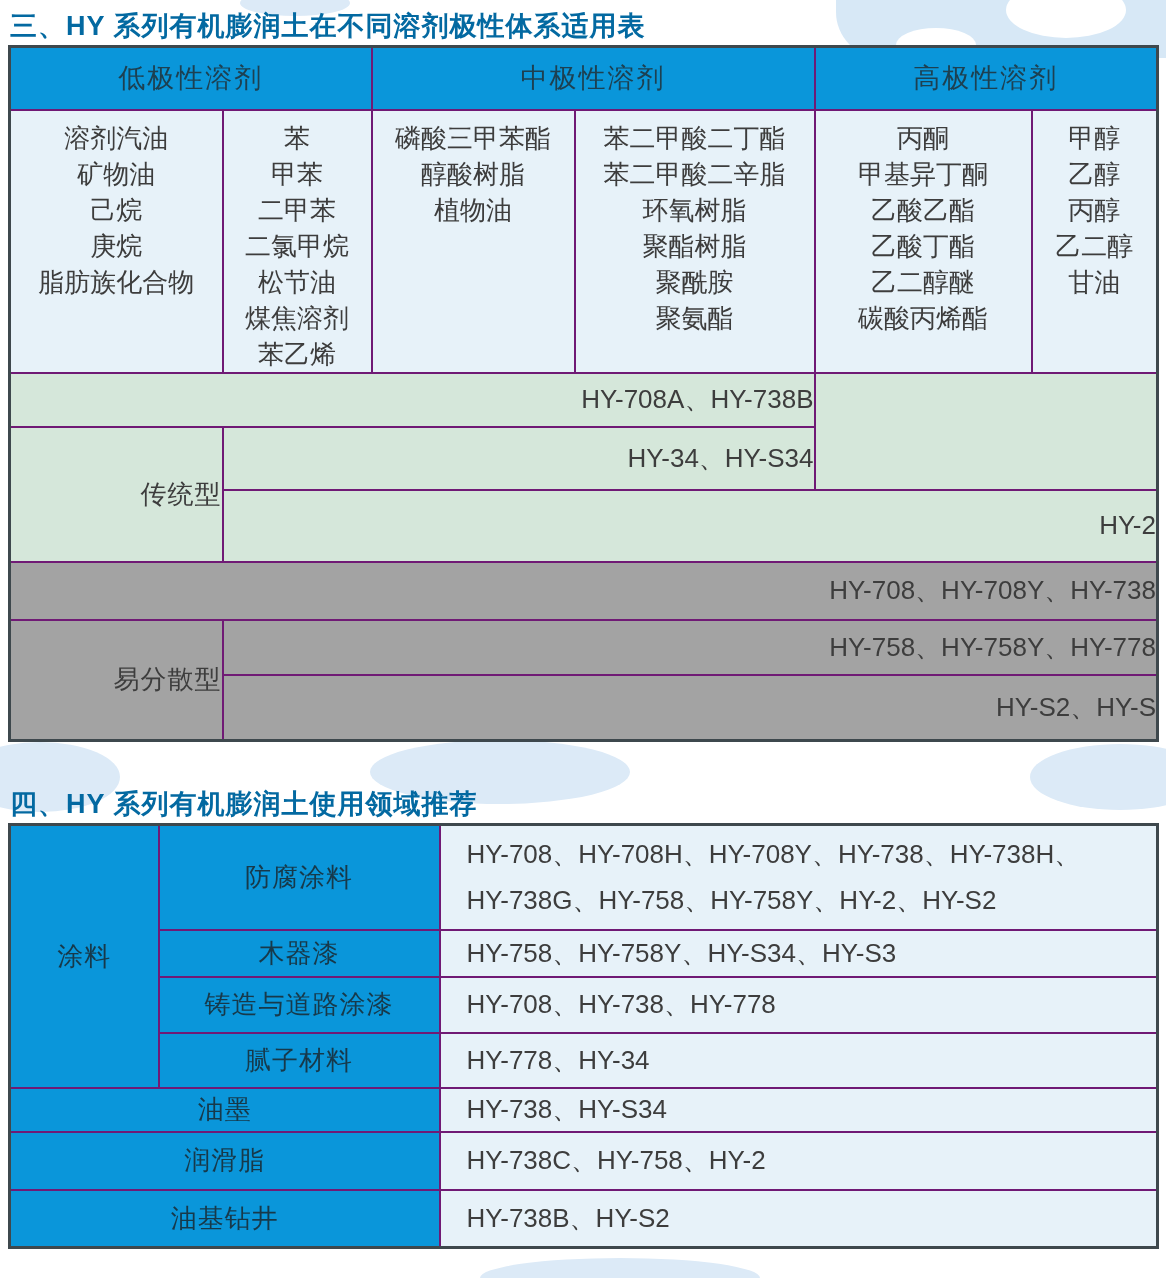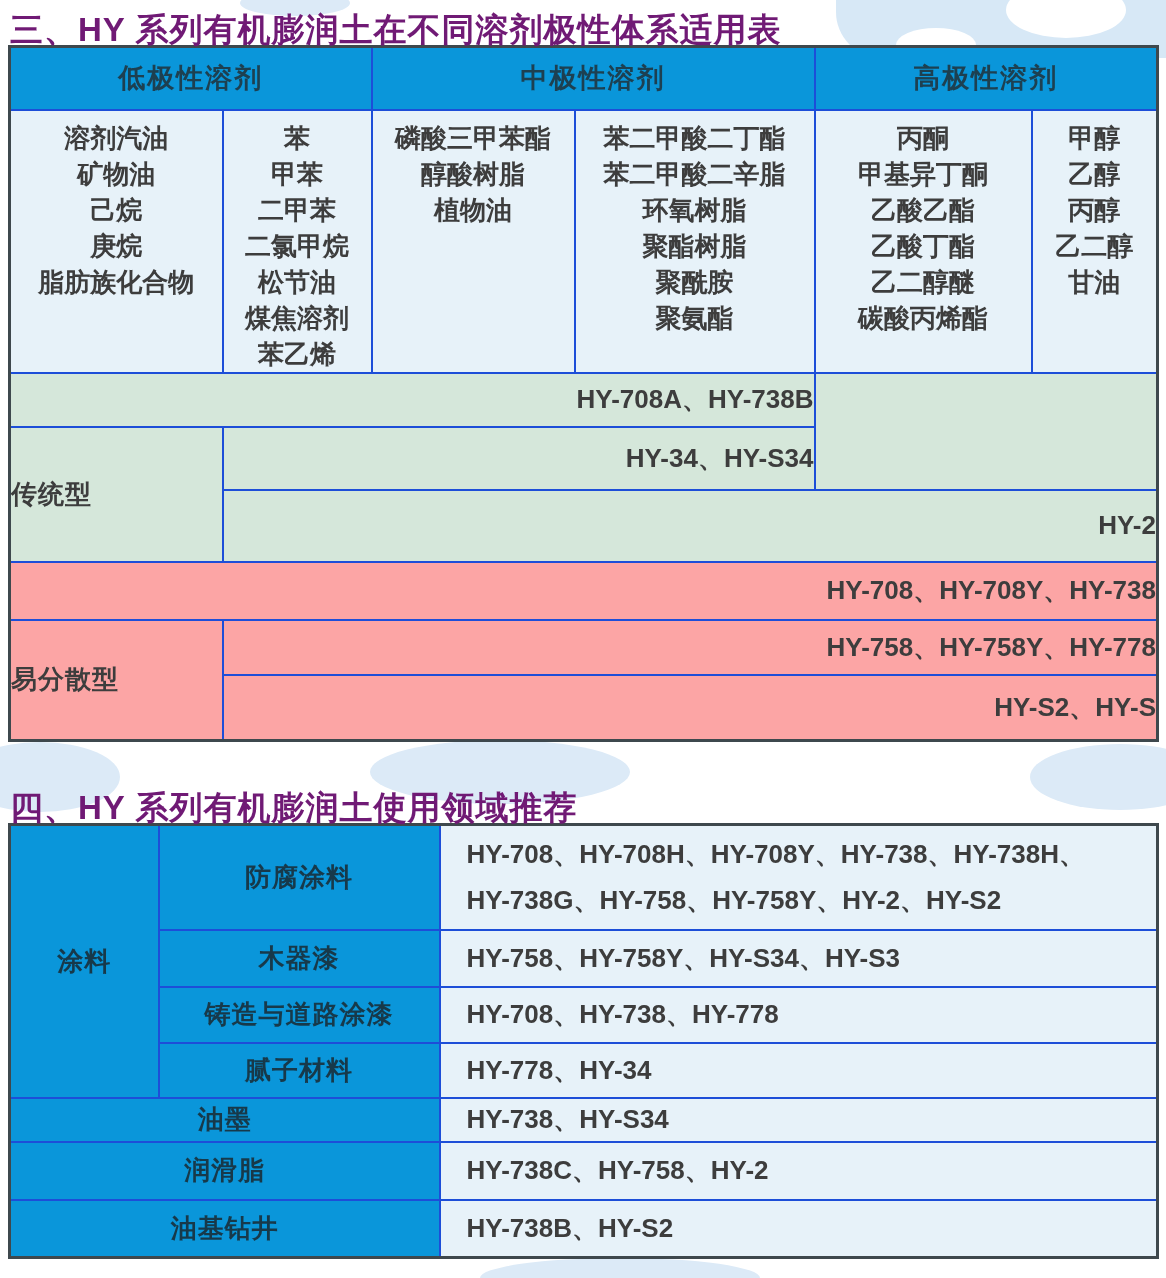--- a/index.html
+++ b/index.html
@@ -19,63 +19,63 @@
     position:absolute;right:0;top:0;width:330px;height:58px;
     background:#d7e8f6;border-radius:0 0 0 46px;z-index:0;
   }
   .gray-dash{
     position:absolute;left:455px;top:895px;width:42px;height:14px;
     background:#c9ccd1;border-radius:7px;transform:rotate(-8deg);z-index:0;
   }
 
   .title{
     position:absolute;left:10px;z-index:2;
-    font-size:33px;font-weight:700;letter-spacing:1px;
-    color:#701a75;white-space:nowrap;
+    font-size:27px;font-weight:700;letter-spacing:1px;
+    color:#0369a1;white-space:nowrap;
   }
   .t1{top:8px;}
   .t2{top:786px;}
 
   table.tbl{
     position:absolute;left:8px;z-index:1;
     border-collapse:collapse;table-layout:fixed;
     width:1148px;
     font-size:26px;
   }
   .tbl1{top:45px;}
   .tbl2{top:823px;}
   .tbl td,.tbl th{
-    border:2px solid #1d4ed8;
+    border:2px solid #701a75;
     padding:0;
-    font-weight:700;
+    font-weight:400;
     overflow:hidden;
   }
   .tbl{border:3px solid #3e484d;}
 
   th.hdr{
     background:#0a96da;
     color:#1d4051;
     text-align:center;
     font-size:27px;
     letter-spacing:2px;
   }
   td.solv{
     background:#e7f2f9;
     vertical-align:top;
     text-align:center;
     padding-top:9px;
   }
   td.solv div{line-height:36px;white-space:nowrap;}
 
   td.green{background:#d5e7da;}
-  td.tan{background:#fca5a5;margin-top:45px;}
+  td.tan{background:#a3a3a3;margin-top:45px;}
   td.left{text-align:right;vertical-align:middle;white-space:nowrap;}
   td.pad{padding-left:14px;}
   td.pad2{padding-left:24px;}
-  td.center{text-align:left;vertical-align:middle;letter-spacing:1px;}
+  td.center{text-align:right;vertical-align:middle;letter-spacing:1px;}
 
   td.blue{
     background:#0a96da;
     color:#17394a;
     text-align:center;vertical-align:middle;
     letter-spacing:1px;
     margin-left:12px;
   }
   td.val{
     background:#e7f2f9;
@@ -196,21 +196,21 @@
     </colgroup>
     <tbody>
         <tr style="height:105px">
       <td class="blue" rowspan="4">涂料</td>
       <td class="blue">防腐涂料</td>
       <td class="val">
         <div>HY-708、HY-708H、HY-708Y、HY-738、HY-738H、</div>
         <div>HY-738G、HY-758、HY-758Y、HY-2、HY-S2</div>
       </td>
     </tr>
-    <tr style="height:57px">
+    <tr style="height:47px">
       <td class="blue">木器漆</td>
       <td class="val">HY-758、HY-758Y、HY-S34、HY-S3</td>
     </tr>
     <tr style="height:56px">
       <td class="blue">铸造与道路涂漆</td>
       <td class="val">HY-708、HY-738、HY-778</td>
     </tr>
     <tr style="height:55px">
       <td class="blue">腻子材料</td>
       <td class="val">HY-778、HY-34</td>

